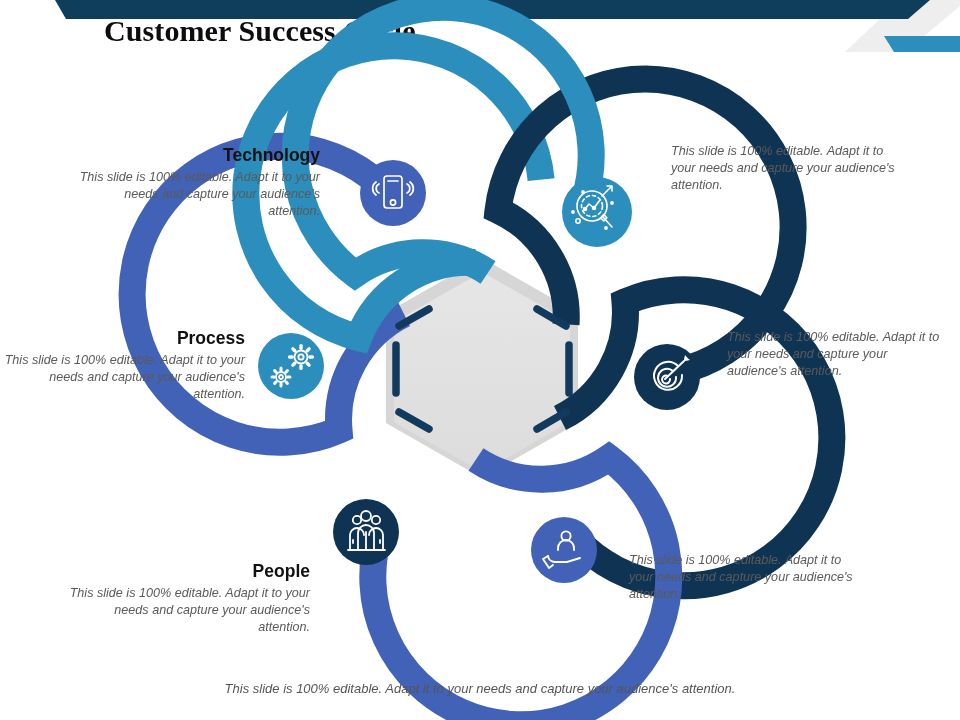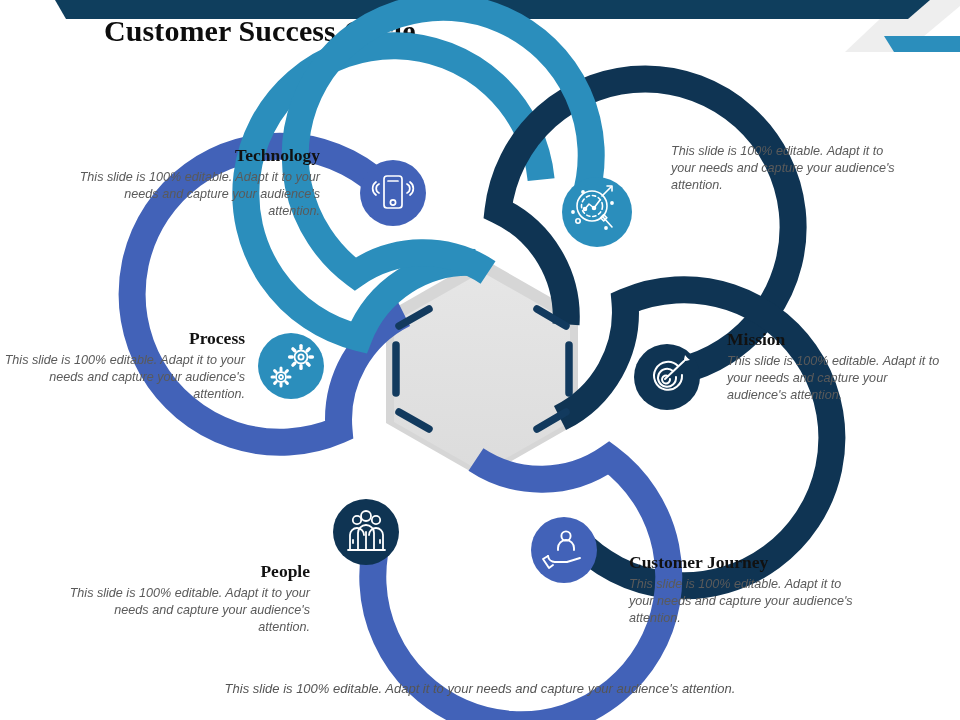--- a/index.html
+++ b/index.html
@@ -42,21 +42,21 @@
     left: 0; top: 0;
     width: 960px; height: 720px;
   }
 
   
   .block {
     position: absolute;
     width: 250px;
   }
   .block .heading {
-    font-family: Liberation Serif, serif;
+    font-family: Liberation Sans, sans-serif;
     font-weight: bold;
     font-size: 17.5px;
     color: #111111;
     line-height: 1.25;
     margin-bottom: 2px;
     white-space: nowrap;
   }
   .block .body {
     font-family: "Liberation Sans", sans-serif;
     font-style: italic;
@@ -267,22 +267,20 @@
 <div class="block right-align" id="block-people">
   <div class="heading">People</div>
   <div class="body">This slide is 100% editable.  Adapt it to your needs and capture your audience's attention.</div>
 </div>
 
 <div class="block left-align" id="block-measure">
   <div class="body">This slide is 100% editable.  Adapt it to your needs and capture your audience's attention.</div>
 </div>
 
 <div class="block left-align" id="block-mission">
-  <div class="heading">Mission</div>
   <div class="body">This slide is 100% editable.  Adapt it to your needs and capture your audience's attention.</div>
 </div>
 
 <div class="block left-align" id="block-journey">
-  <div class="heading">Customer Journey</div>
   <div class="body">This slide is 100% editable.  Adapt it to your needs and capture your audience's attention.</div>
 </div>
 
 <div id="footer-note">This slide is 100% editable. Adapt it to your needs and capture your audience's attention.</div>
 
 </body></html>

